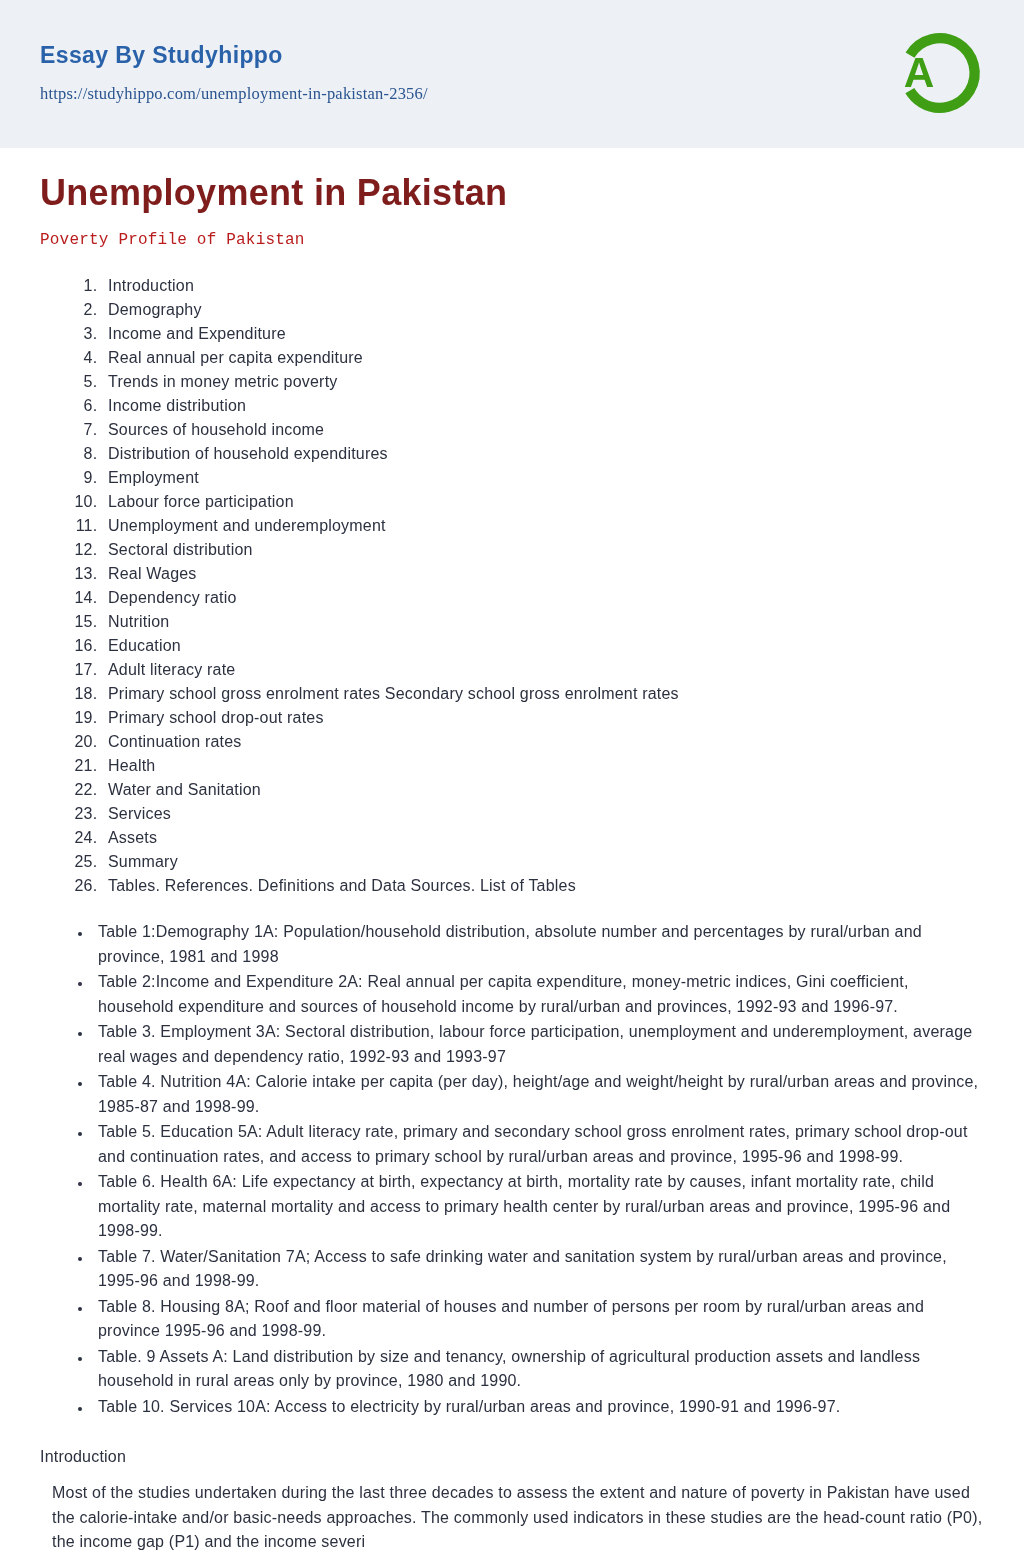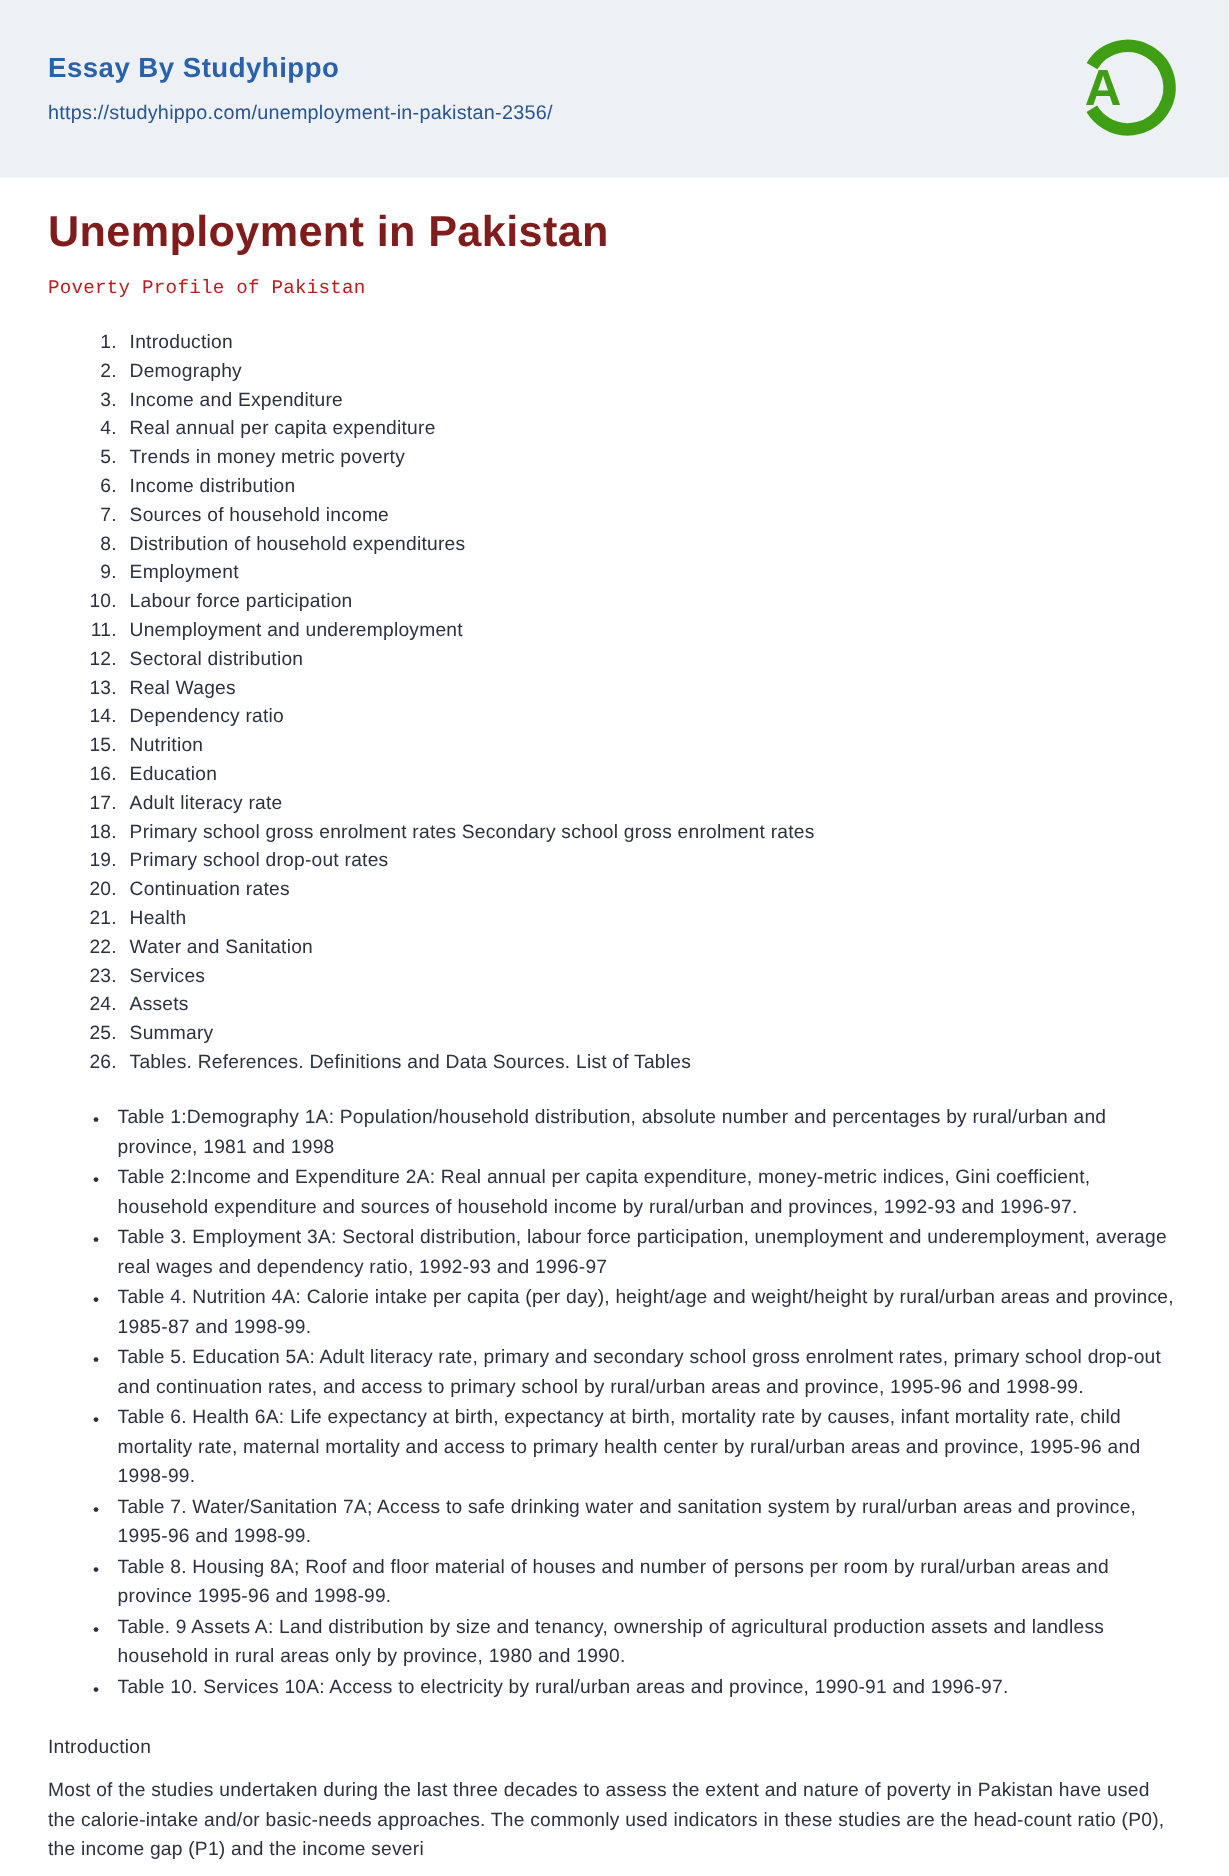--- a/index.html
+++ b/index.html
@@ -27,20 +27,21 @@
     font-weight: 700;
     letter-spacing: 0.4px;
     margin: 0;
   }
   .site-url {
     color: #29548f;
     font-size: 16.5px;
     margin-top: 15px;
     letter-spacing: 0.2px;
     text-decoration: none;
+    font-family: Liberation Serif, serif;
   }
   .logo { width: 94px; height: 94px; flex: 0 0 auto; }
   .logo .arc { stroke: #3f9e13; fill: none; }
   .logo .letter {
     fill: #3f9e13;
     font-family: "Liberation Sans", sans-serif;
     font-weight: 700;
   }
   .content { padding: 0 40px; }
   h1.page-title {
@@ -75,21 +76,21 @@
   }
   ul.tables li { padding-left: 6px; margin-bottom: 1px; }
   ul.tables li::marker { font-size: 12px; }
   .section-heading {
     margin: 29px 0 0 0;
     font-size: 16px;
     font-weight: 400;
     letter-spacing: 0.2px;
   }
   .paragraph {
-    margin: 15px 0 0 0;
+    margin: 15px 0 0 12px;
     font-size: 16px;
     line-height: 24.5px;
     letter-spacing: 0.2px;
     max-width: 944px;
   }
 </style>
 </head>
 <body>
 
 <div class="header">
@@ -132,21 +133,21 @@
       <li>Water and Sanitation</li>
       <li>Services</li>
       <li>Assets</li>
       <li>Summary</li>
       <li>Tables. References. Definitions and Data Sources. List of Tables</li>
     </ol>
 
   <ul class="tables">
       <li>Table 1:Demography 1A: Population/household distribution, absolute number and percentages by rural/urban and province, 1981 and 1998</li>
       <li>Table 2:Income and Expenditure 2A: Real annual per capita expenditure, money-metric indices, Gini coefficient, household expenditure and sources of household income by rural/urban and provinces, 1992-93 and 1996-97.</li>
-      <li>Table 3. Employment 3A: Sectoral distribution, labour force participation, unemployment and underemployment, average real wages and dependency ratio, 1992-93 and 1996-97</li>
+      <li>Table 3. Employment 3A: Sectoral distribution, labour force participation, unemployment and underemployment, average real wages and dependency ratio, 1992-93 and 1993-97</li>
       <li>Table 4. Nutrition 4A: Calorie intake per capita (per day), height/age and weight/height by rural/urban areas and province, 1985-87 and 1998-99.</li>
       <li>Table 5. Education 5A: Adult literacy rate, primary and secondary school gross enrolment rates, primary school drop-out and continuation rates, and access to primary school by rural/urban areas and province, 1995-96 and 1998-99.</li>
       <li>Table 6. Health 6A: Life expectancy at birth, expectancy at birth, mortality rate by causes, infant mortality rate, child mortality rate, maternal mortality and access to primary health center by rural/urban areas and province, 1995-96 and 1998-99.</li>
       <li>Table 7. Water/Sanitation 7A; Access to safe drinking water and sanitation system by rural/urban areas and province, 1995-96 and 1998-99.</li>
       <li>Table 8. Housing 8A; Roof and floor material of houses and number of persons per room by rural/urban areas and province 1995-96 and 1998-99.</li>
       <li>Table. 9 Assets A: Land distribution by size and tenancy, ownership of agricultural production assets and landless household in rural areas only by province, 1980 and 1990.</li>
       <li>Table 10. Services 10A: Access to electricity by rural/urban areas and province, 1990-91 and 1996-97.</li>
     </ul>
 
   <p class="section-heading">Introduction</p>

